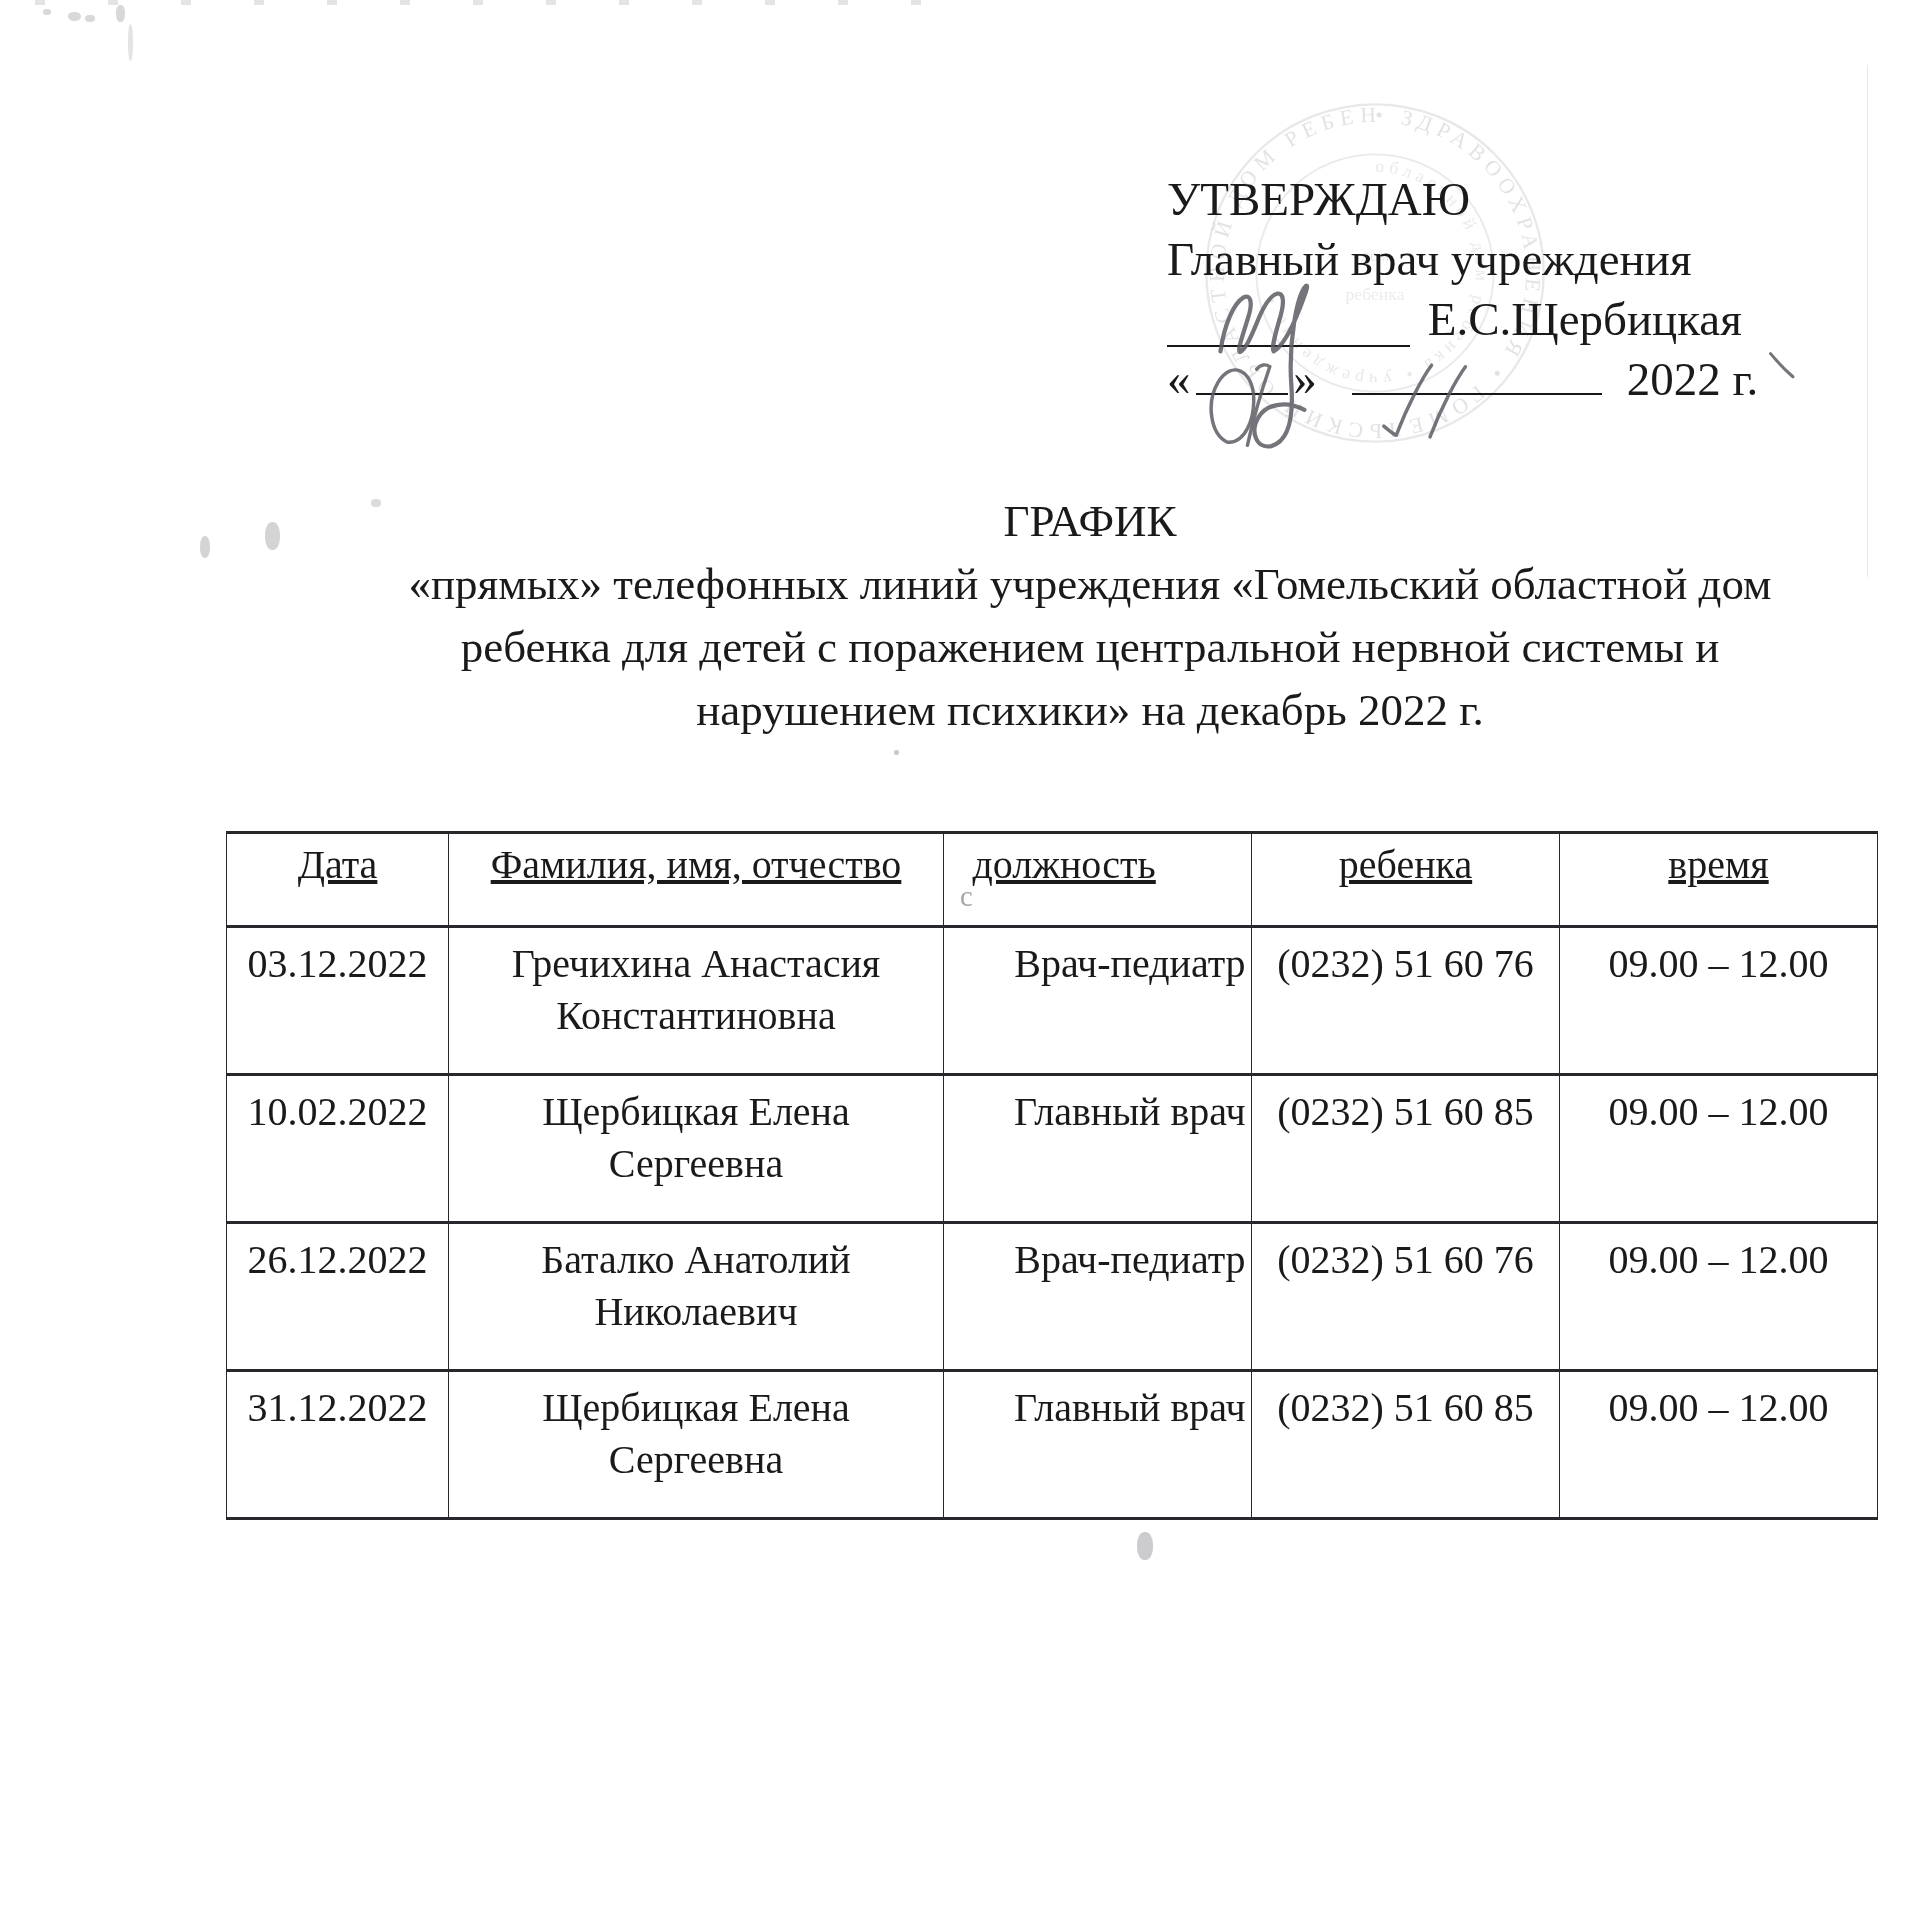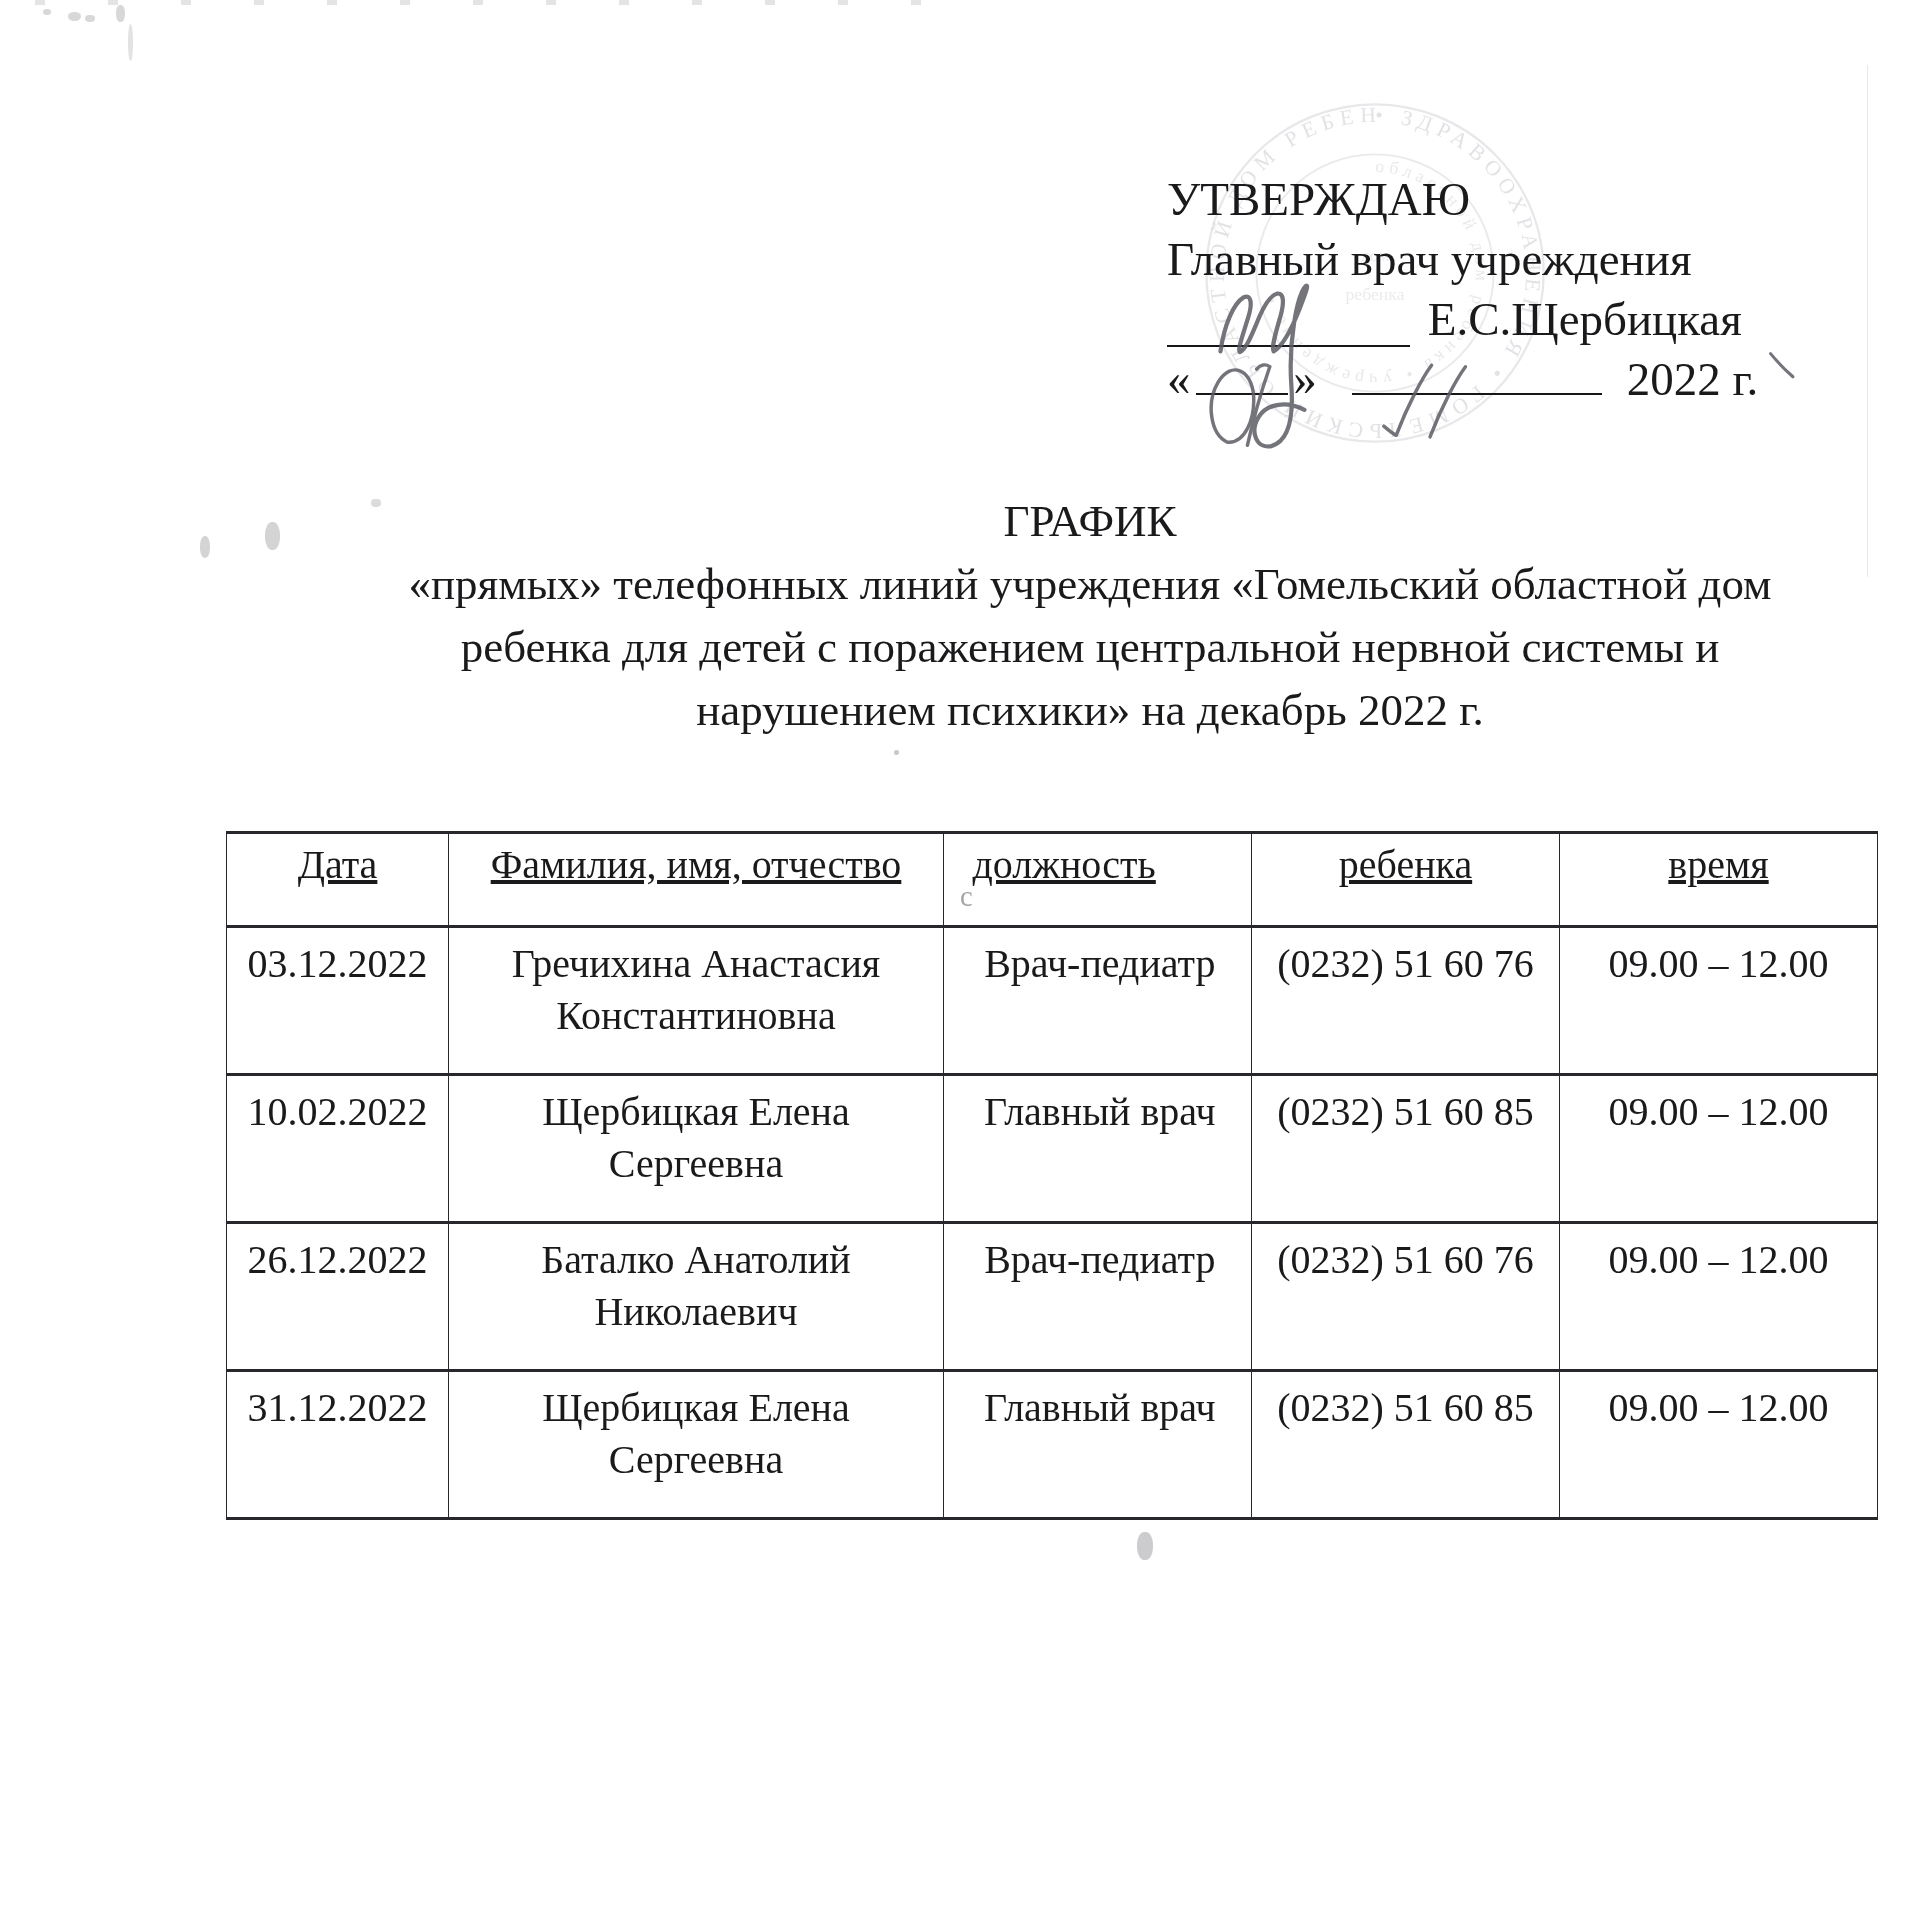--- a/index.html
+++ b/index.html
@@ -48,21 +48,21 @@
     vertical-align: top; text-align: center;
     font-weight: normal; font-size: 40px; line-height: 52px;
     padding: 10px 5.4px 0 5.4px;
     white-space: pre-line;
     overflow: hidden;
   }
   .sched thead tr { height: 94px; }
   .sched tbody tr { height: 148px; }
   .sched th { padding-top: 5.4px; text-decoration: underline; }
   .sched th.c3 { text-align: left; padding-left: 28.5px; }
-  .sched td.c3 { text-align: center; padding-left: 10px; }
+  .sched td.c3 { text-align: right; padding-left: 10px; }
 
   
   .ink { position: absolute; left: 0; top: 0; pointer-events: none; }
 
   
   .speck { position: absolute; background: #b8b8b8; border-radius: 45%; opacity: .55; }
   .stray-c {
     position: absolute; left: 960px; top: 883px;
     font-size: 28.5px; color: #8e8e92; opacity: .8; line-height: 1;
   }

